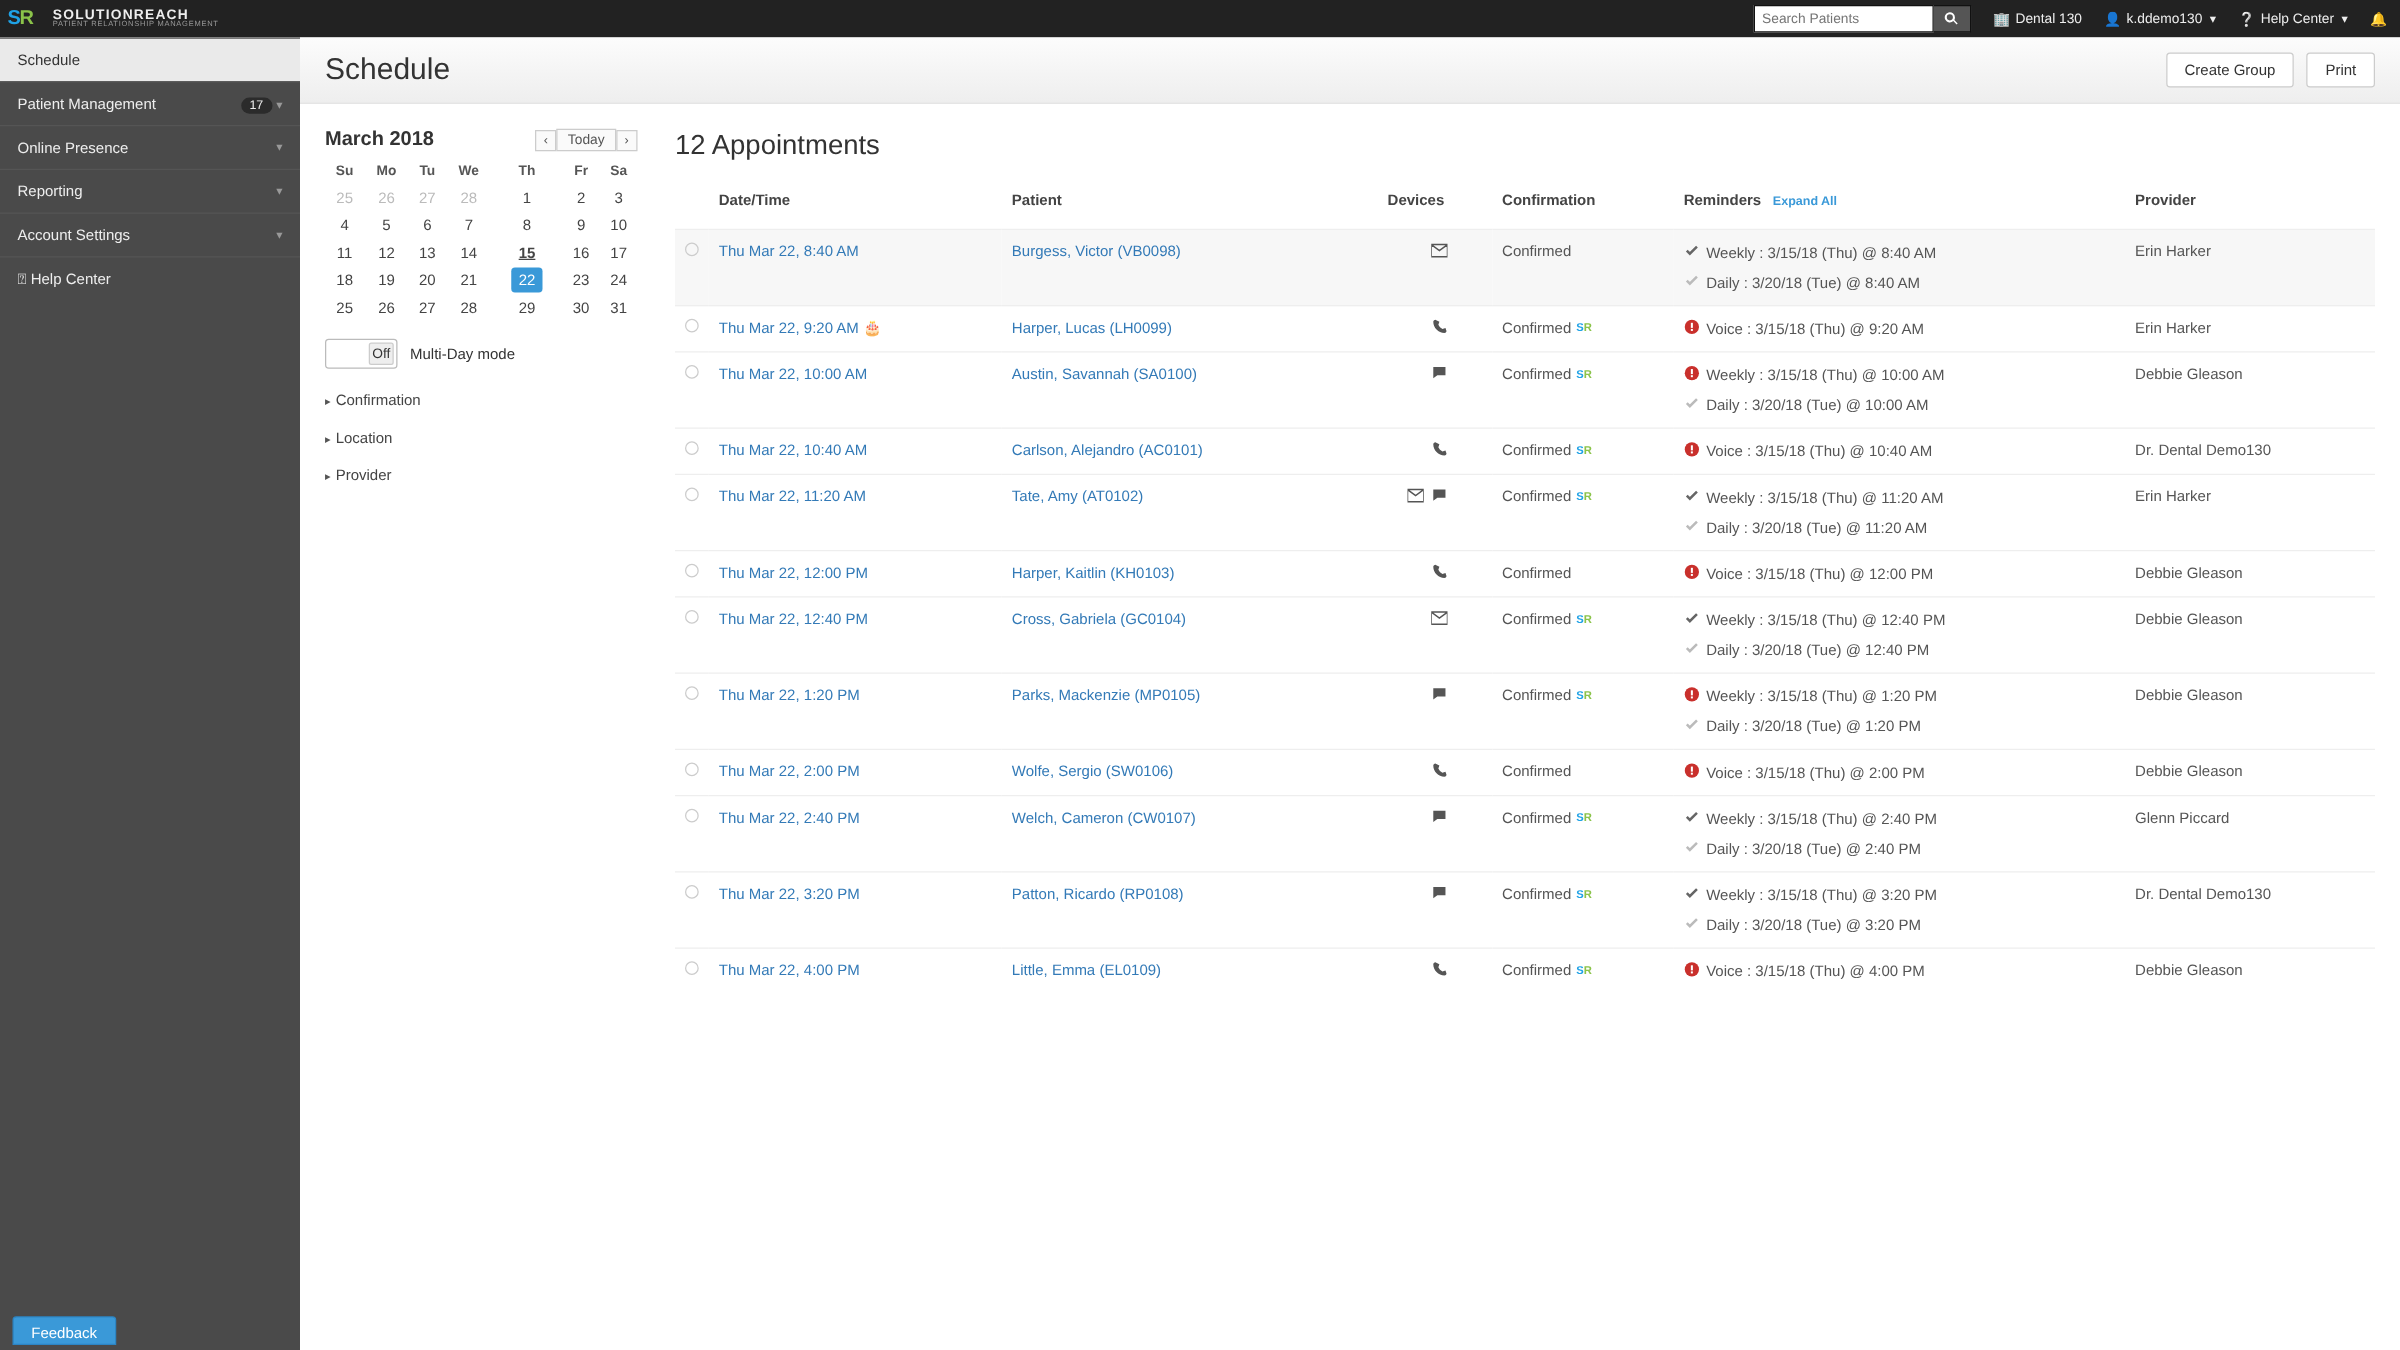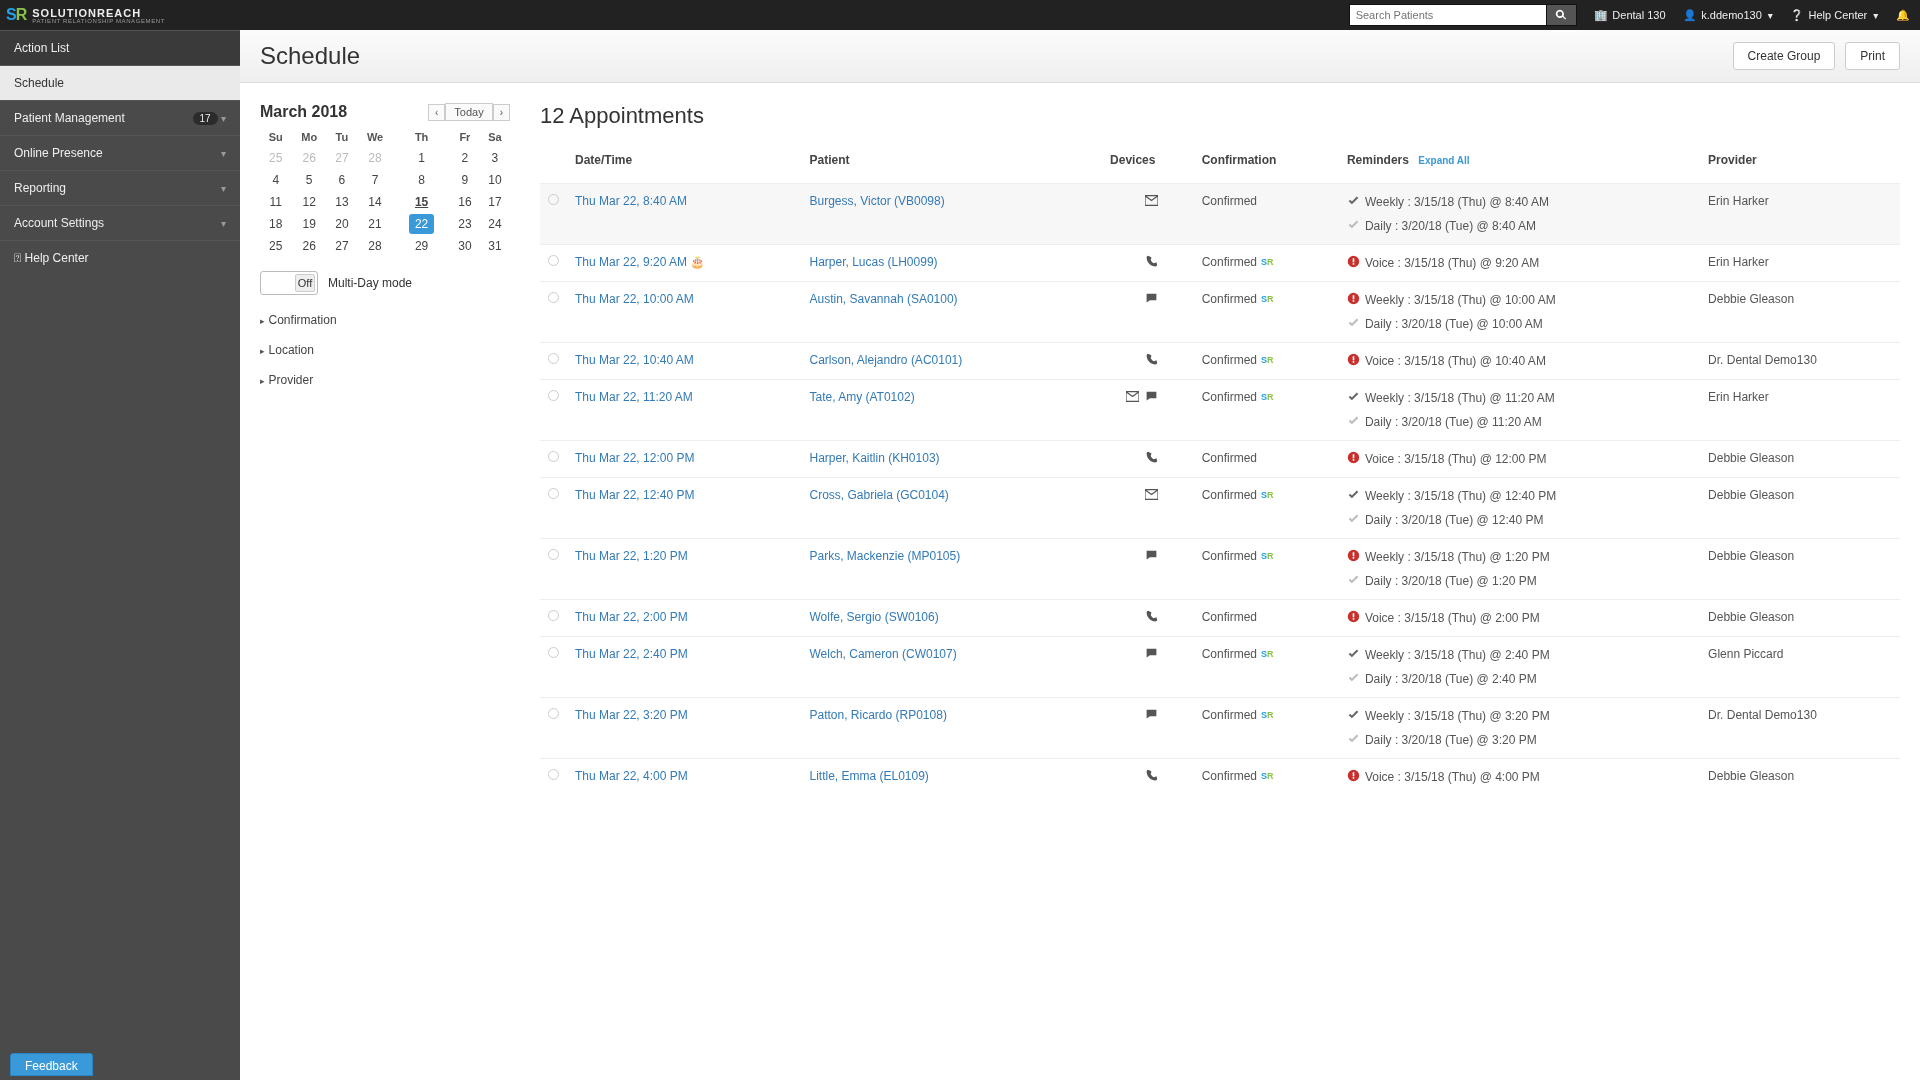--- a/index.html
+++ b/index.html
@@ -1,27 +1,27 @@
 <!DOCTYPE html>
 <html><head>
 <meta charset="utf-8">
 <style>
   * { box-sizing: border-box; margin: 0; padding: 0; }
   body { font-family: "Lucida Grande","Segoe UI",Arial,sans-serif; font-size: 12px; color: #333; background: #f5f5f5; width: 1920px; height: 1080px; overflow: hidden; }
   
   .topbar { height: 30px; background: #222; display: flex; align-items: center; padding: 0 10px 0 6px; color: #ccc; }
-  .logo { display: flex; align-items: flex-end; gap: 6px; }
+  .logo { display: flex; align-items: center; gap: 16px; }
   .logo-sr { font-weight: 700; font-size: 16px; letter-spacing: -1px; }
   .logo-sr .s { color: #1fa2e6; }
   .logo-sr .r { color: #8bc34a; }
   .logo-name { font-size: 11px; letter-spacing: 1px; font-weight: 600; color: #eee; line-height: 9px; }
   .logo-sub { font-size: 6px; letter-spacing: 0.6px; color: #999; }
   .topbar-spacer { flex: 1; }
   .search-wrap { display: flex; }
-  .search-input { width: 198px; height: 22px; padding: 2px 6px; font-size: 11px; background: #fff; border: 1px solid #111; }
+  .search-input { width: 144px; height: 22px; padding: 2px 6px; font-size: 11px; background: #fff; border: 1px solid #111; }
   .search-btn { width: 30px; height: 22px; background: #555; border: 1px solid #111; border-left: none; color: #fff; display: flex; align-items: center; justify-content: center; cursor: pointer; }
   .top-item { margin-left: 18px; font-size: 11px; color: #eee; cursor: pointer; display: flex; align-items: center; gap: 4px; }
   .caret-down-icon::after { content: "▾"; font-size: 10px; margin-left: 2px; }
   
   .leftnav { position: absolute; left: 0; top: 30px; bottom: 0; width: 240px; background: #4a4a4a; color: #eee; font-size: 12px; }
   .leftnav .item { display: flex; align-items: center; justify-content: space-between; padding: 10px 14px; border-top: 1px solid #555; cursor: pointer; }
   .leftnav .item.active { background: #eaeaea; color: #333; }
   .leftnav .item.dark { background: #3a3a3a; }
   .badge { background: #2b2b2b; color: #eee; border-radius: 9px; font-size: 10px; padding: 1px 7px; }
   .nav-caret { color: #999; font-size: 10px; }
@@ -106,23 +106,20 @@
   <div class="top-item caret-down-icon">
     <span>❔</span>
     <span>Help Center</span>
   </div>
   <div class="top-item">
     <span>🔔</span>
   </div>
 </div>
 
 <div class="leftnav">
-  <div class="item dark">
-      <span>Action List</span>
-    </div>
   <div class="item active">
       <span>Schedule</span>
     </div>
   <div class="item">
     <span>Patient Management</span>
     <span><span class="badge">17</span> <span class="nav-caret">▾</span></span>
   </div>
   <div class="item">
     <span>Online Presence</span>
     <span class="nav-caret">▾</span>

